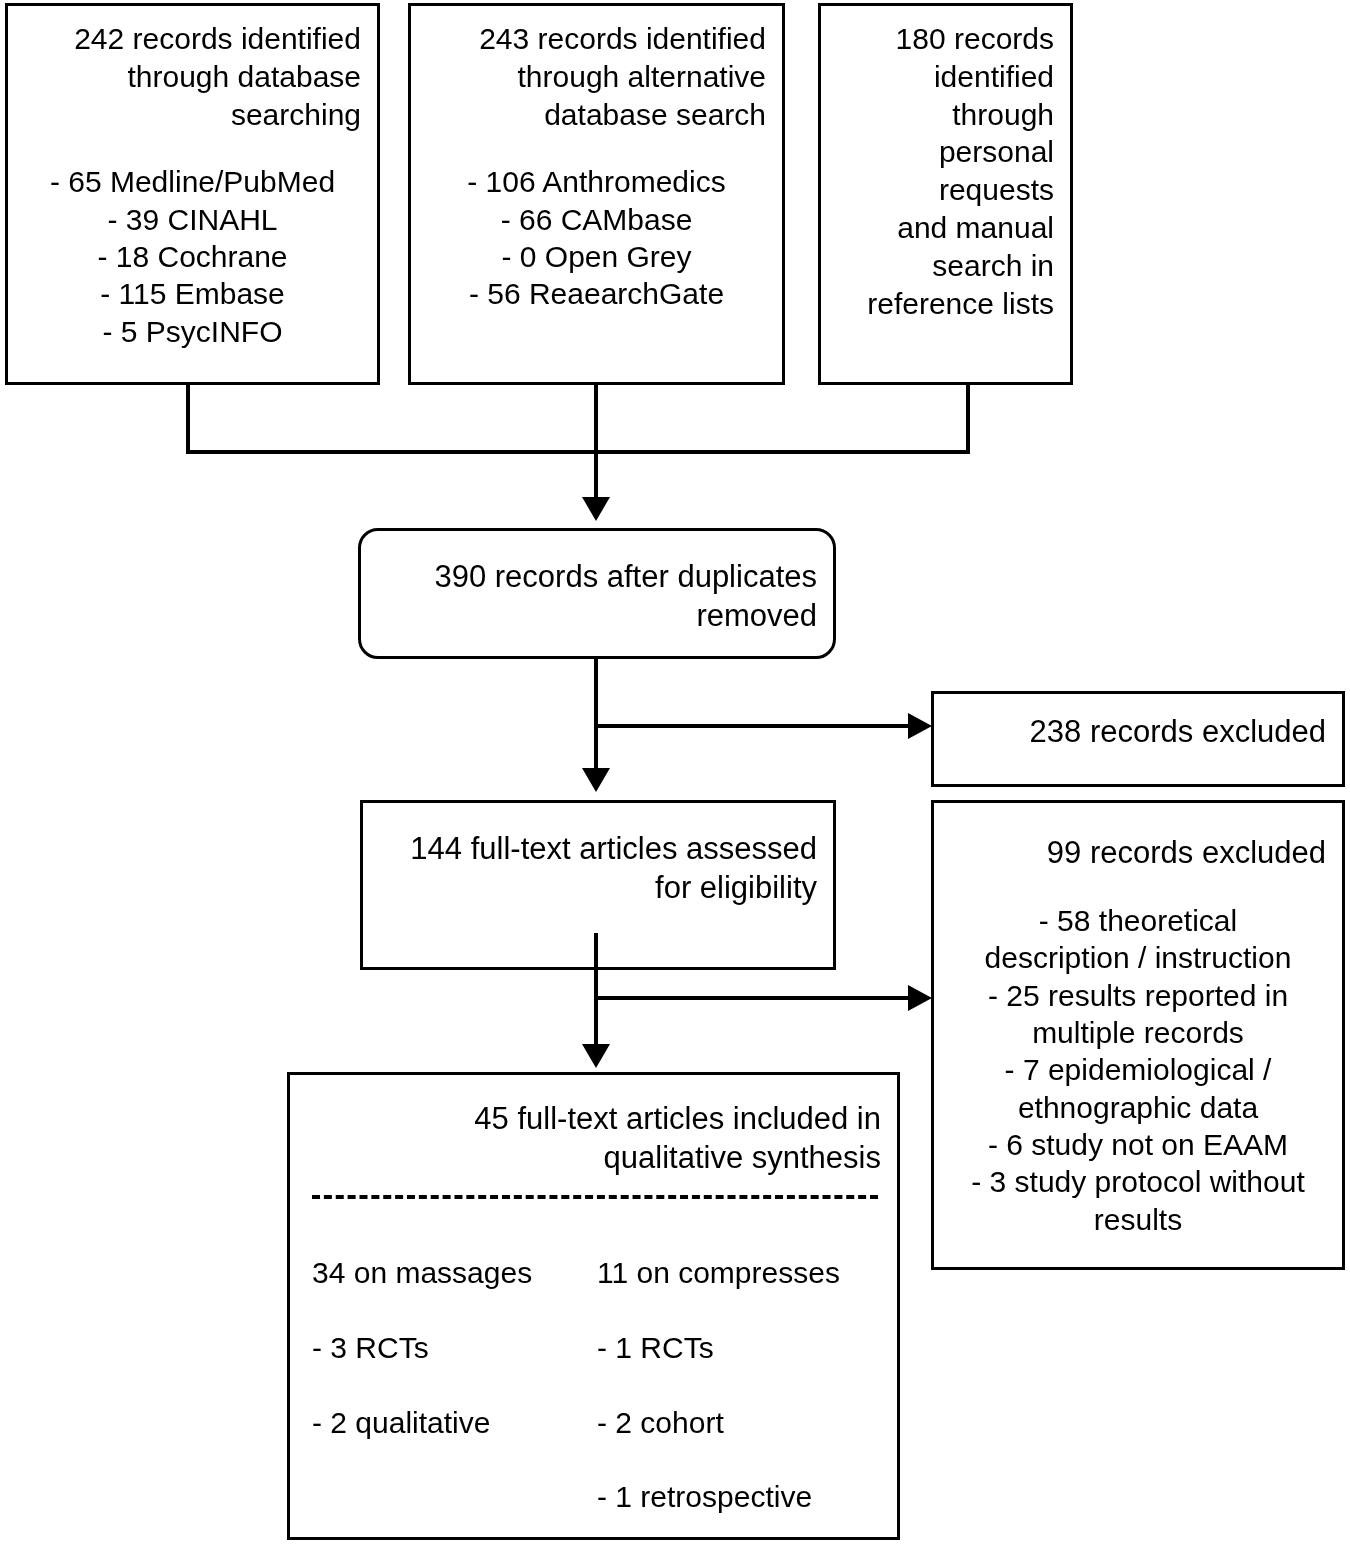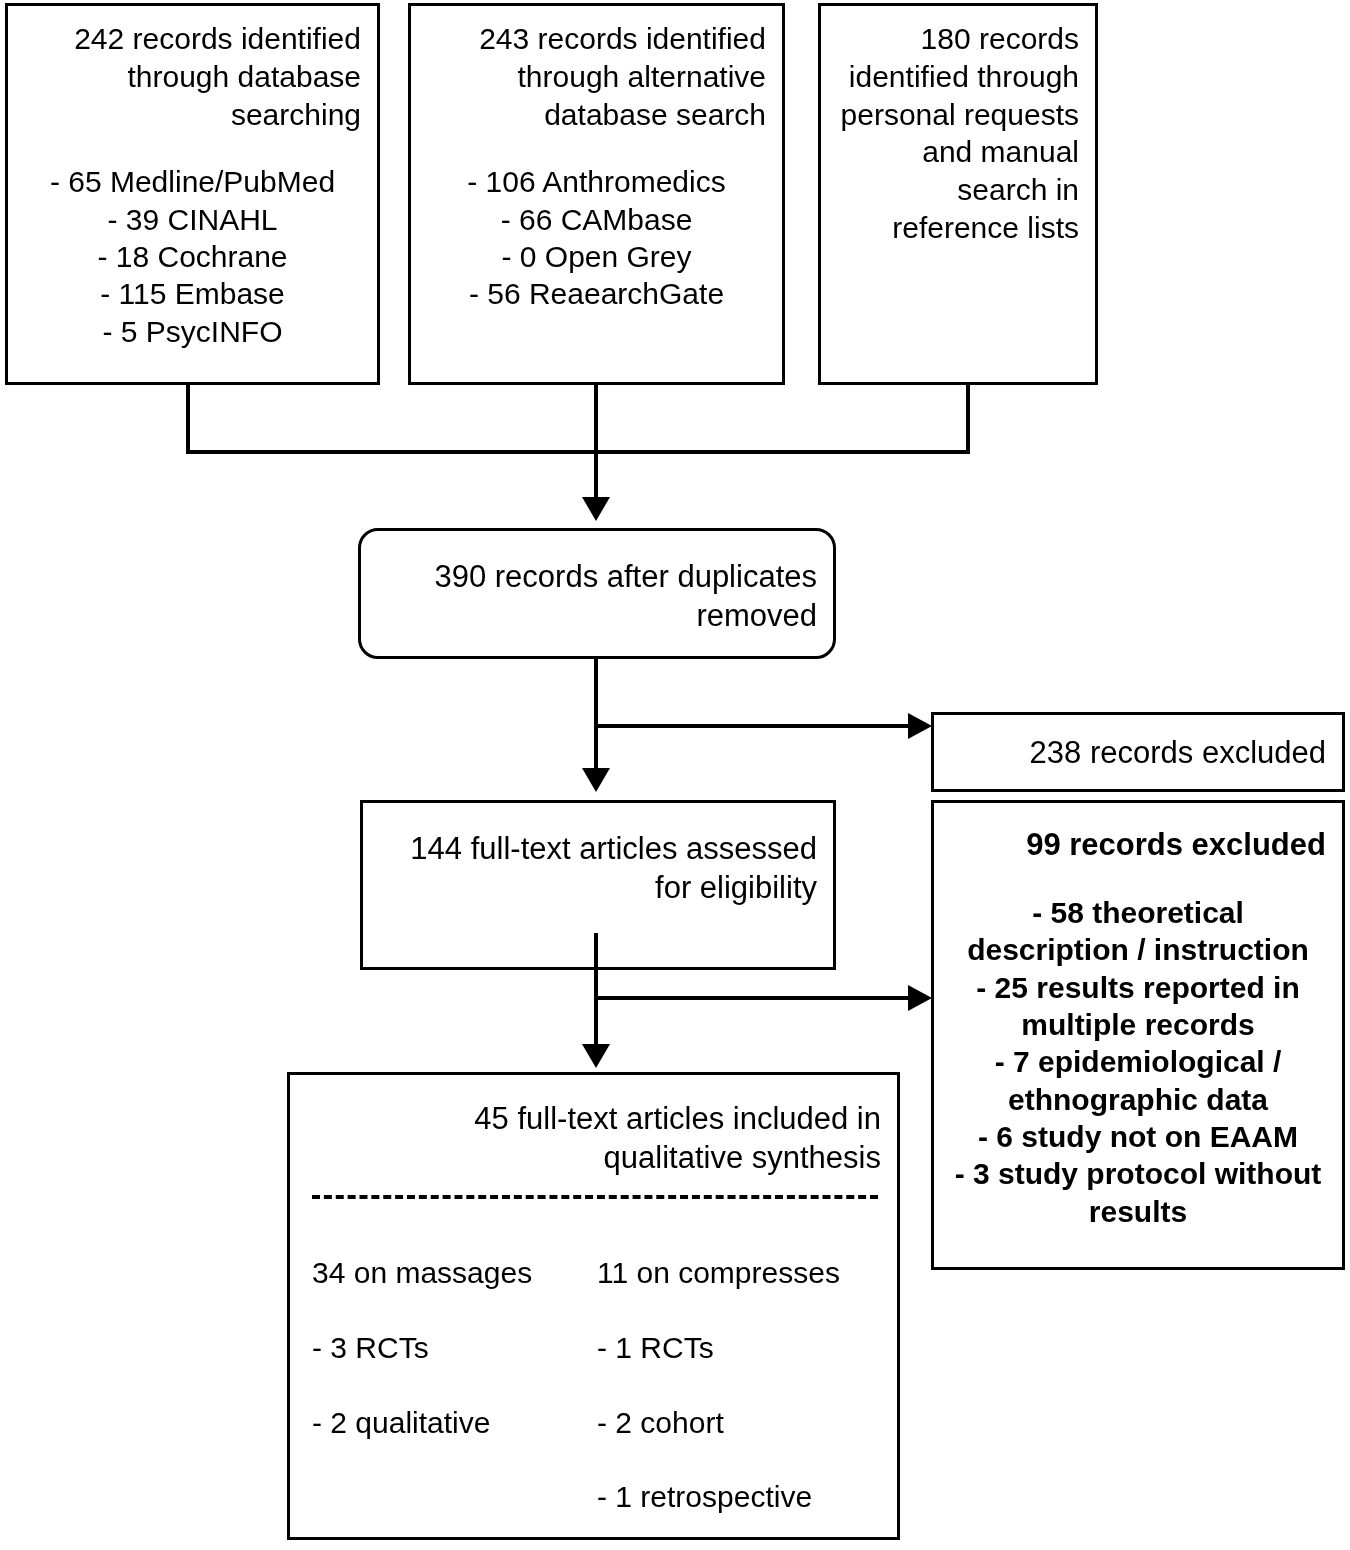--- a/index.html
+++ b/index.html
@@ -108,21 +108,21 @@
 through alternative
 database search</div>
       <div class="gap-md"></div>
       <div class="list">- 106 Anthromedics</div>
       <div class="list">- 66 CAMbase</div>
       <div class="list">- 0 Open Grey</div>
       <div class="list">- 56 ReaearchGate</div>
     </div>
   </div>
 
-  <div class="box" style="left:818px; top:3px; width:280px; height:382px;">
+  <div class="box" style="left:818px; top:3px; width:255px; height:382px;">
     <div class="pad">
       <div class="ttl">180 records
 identified through
 personal requests
 and manual
 search in
 reference lists</div>
     </div>
   </div>
 
@@ -138,40 +138,40 @@
       <div class="ttl ttl-lg">390 records after duplicates
 removed</div>
     </div>
   </div>
 
   <div class="vline" style="left:594px; top:659px; height:117px;"></div>
   <div class="hline" style="left:594px; top:724px; width:318px;"></div>
   <div class="arrowright" style="left:908px; top:713px;"></div>
   <div class="arrowdown" style="left:582px; top:768px;"></div>
 
-  <div class="box" style="left:931px; top:712px; width:414px; height:80px;">
+  <div class="box" style="left:931px; top:691px; width:414px; height:96px;">
     <div class="pad" style="padding-top:18px;">
       <div class="ttl ttl-lg">238 records excluded</div>
     </div>
   </div>
 
   <div class="box" style="left:360px; top:800px; width:476px; height:170px;">
     <div class="pad" style="padding-top:26px;">
       <div class="ttl ttl-lg">144 full-text articles assessed
 for eligibility</div>
     </div>
   </div>
 
   <div class="vline" style="left:594px; top:933px; height:119px;"></div>
   <div class="hline" style="left:594px; top:996px; width:318px;"></div>
   <div class="arrowright" style="left:908px; top:985px;"></div>
   <div class="arrowdown" style="left:582px; top:1044px;"></div>
 
   <div class="box" style="left:931px; top:800px; width:414px; height:470px;">
-    <div class="pad" style="padding-top:22px;font-weight:bold;">
+    <div class="pad" style="padding-top:30px;">
       <div class="ttl ttl-lg">99 records excluded</div>
       <div class="gap-md"></div>
       <div class="list">- 58 theoretical
   description / instruction</div>
       <div class="list">- 25 results reported in
   multiple records</div>
       <div class="list">- 7 epidemiological /
   ethnographic data</div>
       <div class="list">- 6 study not on EAAM</div>
       <div class="list">- 3 study protocol without

